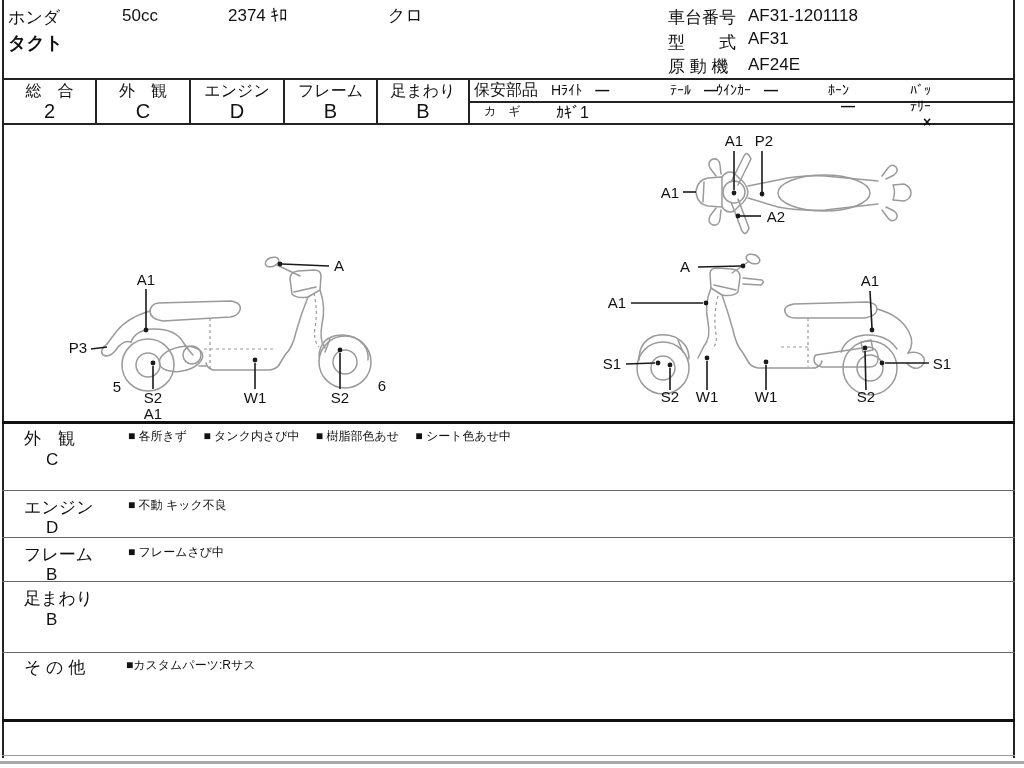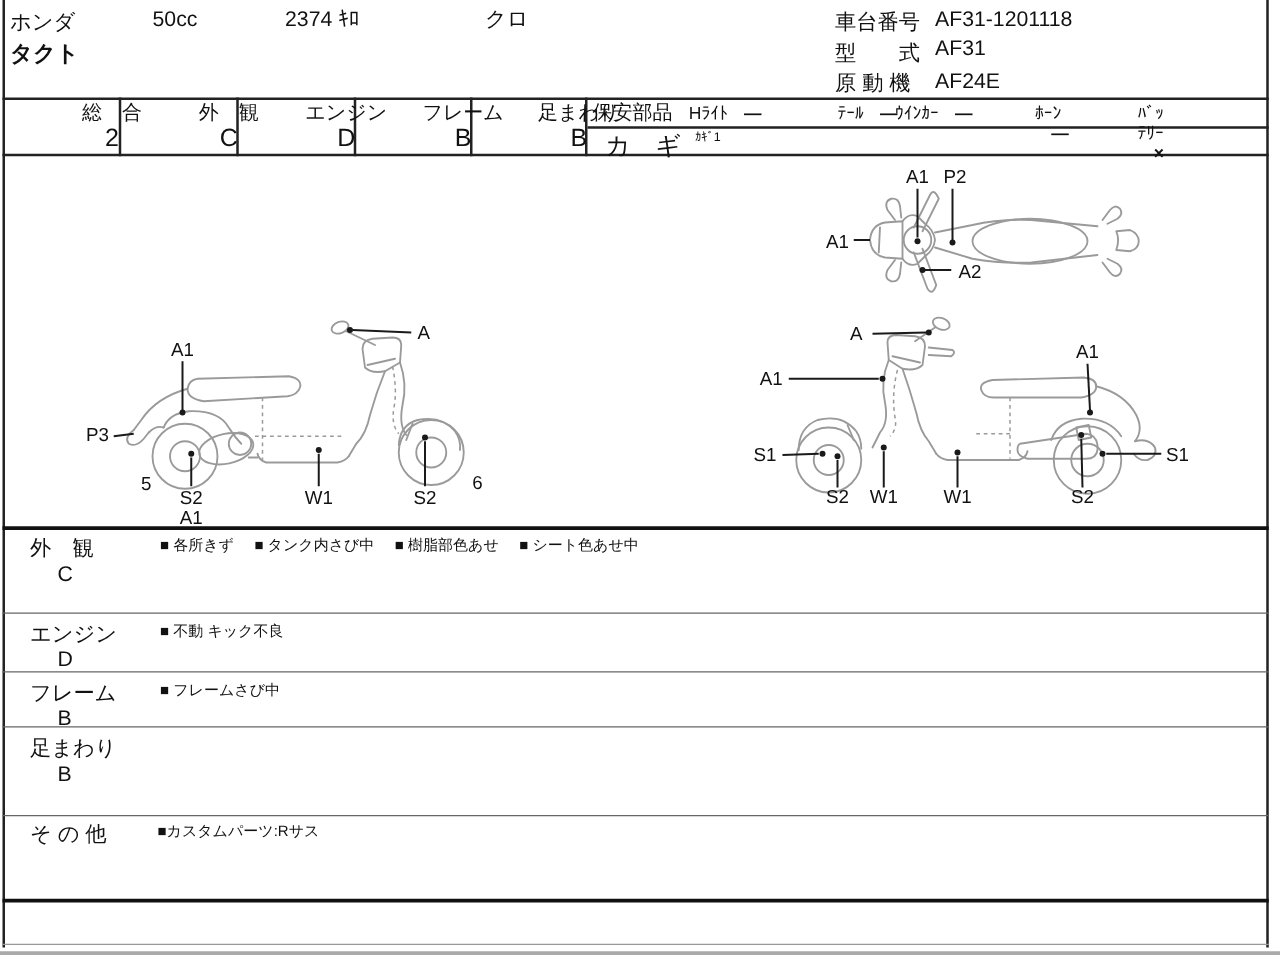--- a/index.html
+++ b/index.html
@@ -31,33 +31,33 @@
   #v1{left:95px;} #v2{left:189px;} #v3{left:283px;} #v4{left:376px;} #v5{left:468px;}
   #sp-div{left:470px;top:101px;width:545px;height:2px;}
   #dg-bot{left:2px;top:421px;width:1013px;}
   #r1{left:2px;top:490px;width:1013px;} #r2{left:2px;top:537px;width:1013px;}
   #r3{left:2px;top:581px;width:1013px;} #r4{left:2px;top:652px;width:1013px;}
   #bot-thick{left:2px;top:719px;width:1013px;}
   #bot-thin{left:2px;top:755px;width:1013px;background:#999;}
   #scan-band{left:0;top:761px;width:1024px;height:3px;background:#a9a9a9;}
 
   
-  .gcell{position:absolute;top:80px;height:43px;text-align:center;padding-left:40px;}
+  .gcell{position:absolute;top:80px;height:43px;text-align:center;}
   #gc0{left:4px;width:91px;} #gc1{left:97px;width:92px;} #gc2{left:191px;width:92px;}
   #gc3{left:285px;width:91px;} #gc4{left:378px;width:90px;}
   .glabel{font-size:16px;line-height:20px;padding-top:1px;}
   .gvalue{font-size:20px;line-height:21px;}
 
   
   #sp-label{left:474px;top:80px;font-size:16px;}
   .sp-item{position:absolute;top:82px;font-size:14px;}
   #sp-i0{left:551px;} #sp-i1{left:670px;} #sp-i2{left:716px;} #sp-i3{left:828px;} #sp-i4{left:910px;}
   .sp-status{margin-left:13px;font-weight:bold;}
-  #key-label{left:484px;top:103px;font-size:20px;}
-  #key-value{left:556px;top:104px;font-size:10px;}
+  #key-label{left:484px;top:103px;font-size:12px;}
+  #key-value{left:556px;top:104px;font-size:16px;}
 
   
   .sec-label{left:24px;font-size:17px;}
   .sec-grade{left:46px;font-size:17px;}
   .sec-items{left:128px;font-size:12px;}
   .ci{margin-right:13px;}
   #s0-l{top:427px;} #s0-g{top:450px;} #s0-i{top:428px;}
   #s1-l{top:496px;} #s1-g{top:518px;} #s1-i{top:497px;}
   #s2-l{top:543px;} #s2-g{top:565px;} #s2-i{top:544px;}
   #s3-l{top:587px;} #s3-g{top:610px;} #s3-i{top:588px;}

